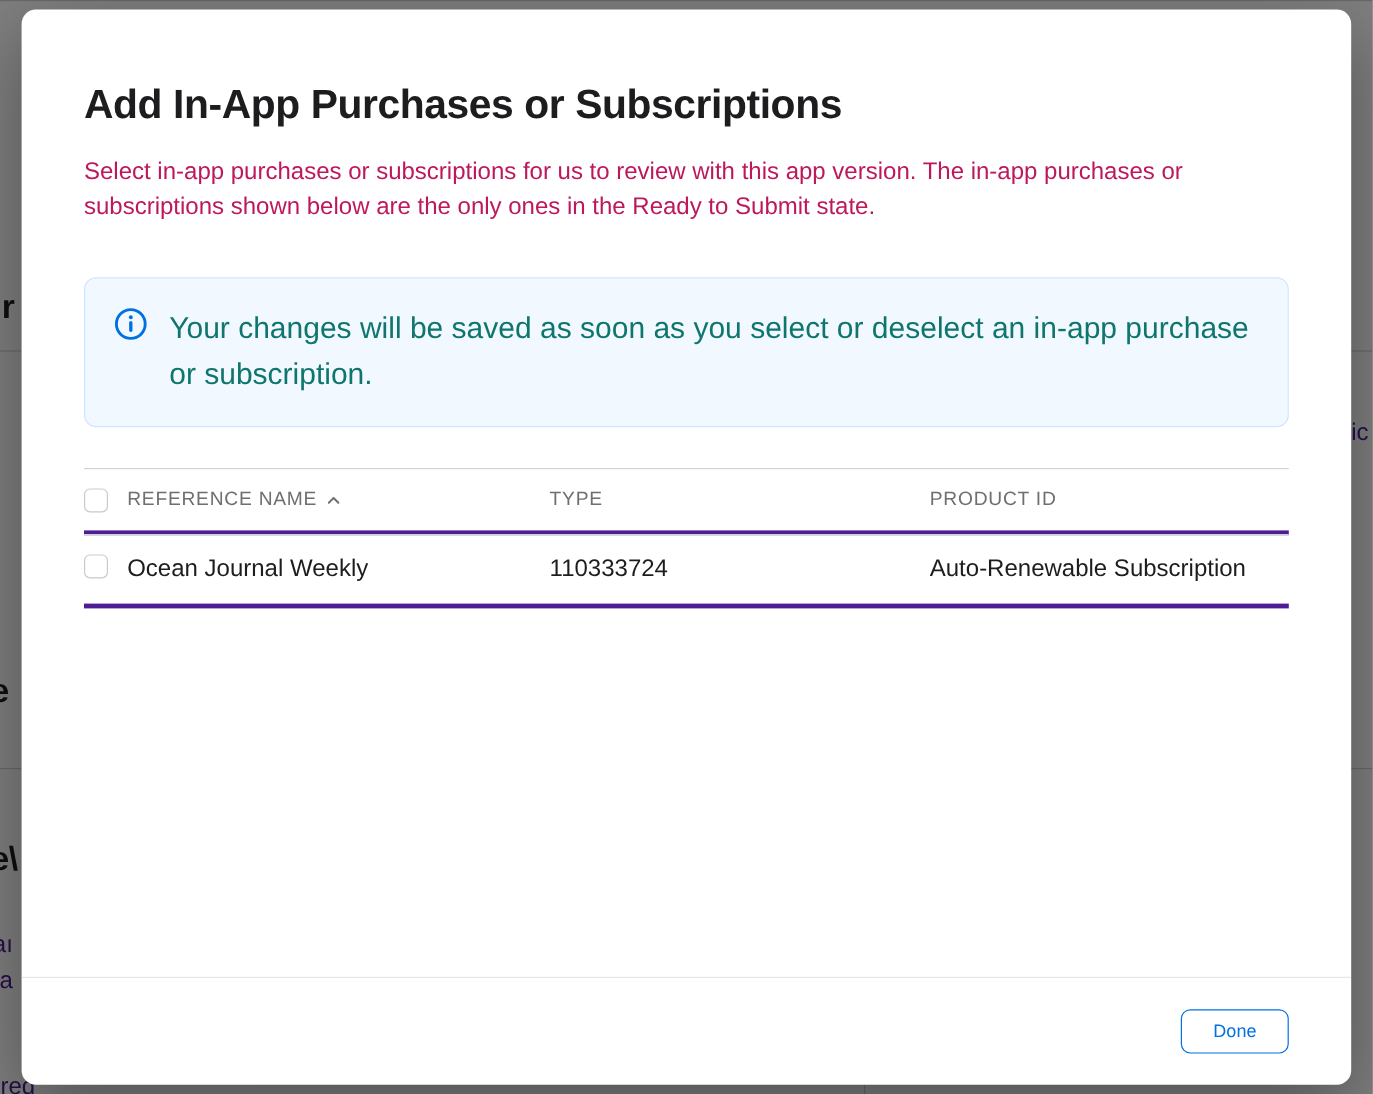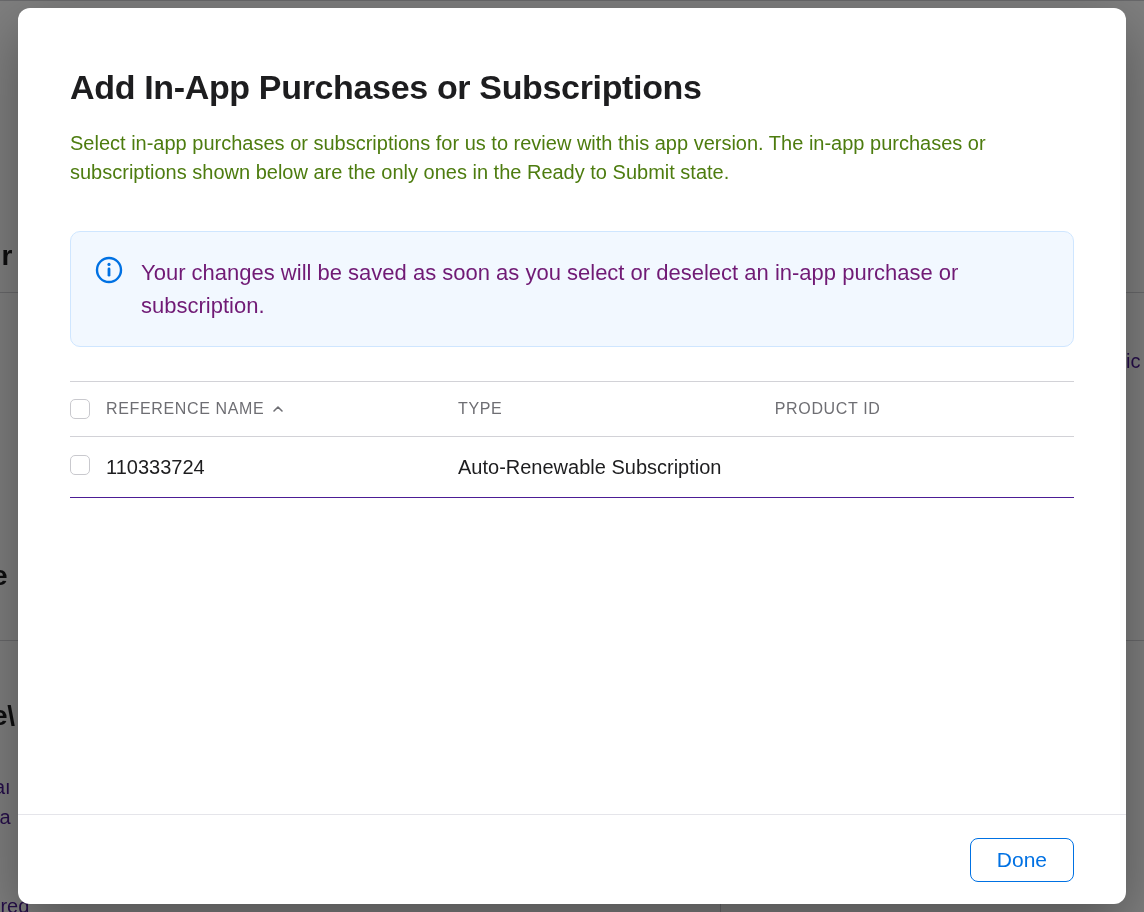--- a/index.html
+++ b/index.html
@@ -62,55 +62,55 @@
       font-size: 34px;
       font-weight: 700;
       letter-spacing: -0.01em;
       color: #1d1d1f;
       margin-bottom: 22px;
     }
 
     .subtitle {
       font-size: 20px;
       line-height: 1.45;
-      color: #4d7c0f;
+      color: #be185d;
       margin-bottom: 44px;
       max-width: 1000px;
     }
 
     .info-banner {
       display: flex;
       align-items: flex-start;
       gap: 18px;
       padding: 24px 24px;
       border: 1px solid #cfe6ff;
       background: #f2f8ff;
       border-radius: 10px;
       margin-bottom: 34px;
     }
     .info-icon {
       flex: 0 0 auto;
       width: 28px; height: 28px;
       display: inline-flex; align-items:center; justify-content:center;
     }
     .info-text {
-      font-size: 22px;
+      font-size: 25px;
       line-height: 1.5;
-      color: #701a75;
+      color: #0f766e;
     }
 
     .table {
       width: 100%;
     }
     .thead, .trow {
       display: grid;
       grid-template-columns: 36px 1fr 0.9fr 0.85fr;
       align-items: center;
       border-top: 1px solid #d2d2d7;
-      border-bottom: 1px solid #4c1d95;
+      border-bottom: 4px solid #4c1d95;
     }
     .thead { height: 56px; }
     .trow { height: 62px; margin-top: -1px; }
 
     .th {
       font-size: 16px;
       letter-spacing: 0.04em;
       color: #6e6e73;
       font-weight: 400;
       text-transform: uppercase;
@@ -140,21 +140,21 @@
       padding: 0 52px;
       display: flex;
       align-items: center;
       justify-content: flex-end;
     }
 
     .btn-done {
       background: #ffffff;
       border: 1px solid #0071e3;
       color: #0071e3;
-      font-size: 21px;
+      font-size: 15px;
       padding: 9px 26px;
       border-radius: 8px;
       cursor: pointer;
       font-weight: 400;
     }
   </style>
 </head>
 <body>
 
 <div class="bg" aria-hidden="true">
@@ -208,20 +208,21 @@
           </div>
           <div class="th">
             <span>PRODUCT ID</span>
           </div>
         </div>
 
         <div class="trow">
           <div class="td">
             <span class="checkbox" role="checkbox" aria-checked="false"></span>
           </div>
+          <div class="td">Ocean Journal Weekly</div>
           <div class="td">110333724</div>
           <div class="td">Auto-Renewable Subscription</div>
         </div>
       </div>
 
     </div>
 
     <div class="modal-footer">
       <button class="btn-done">Done</button>
     </div>

